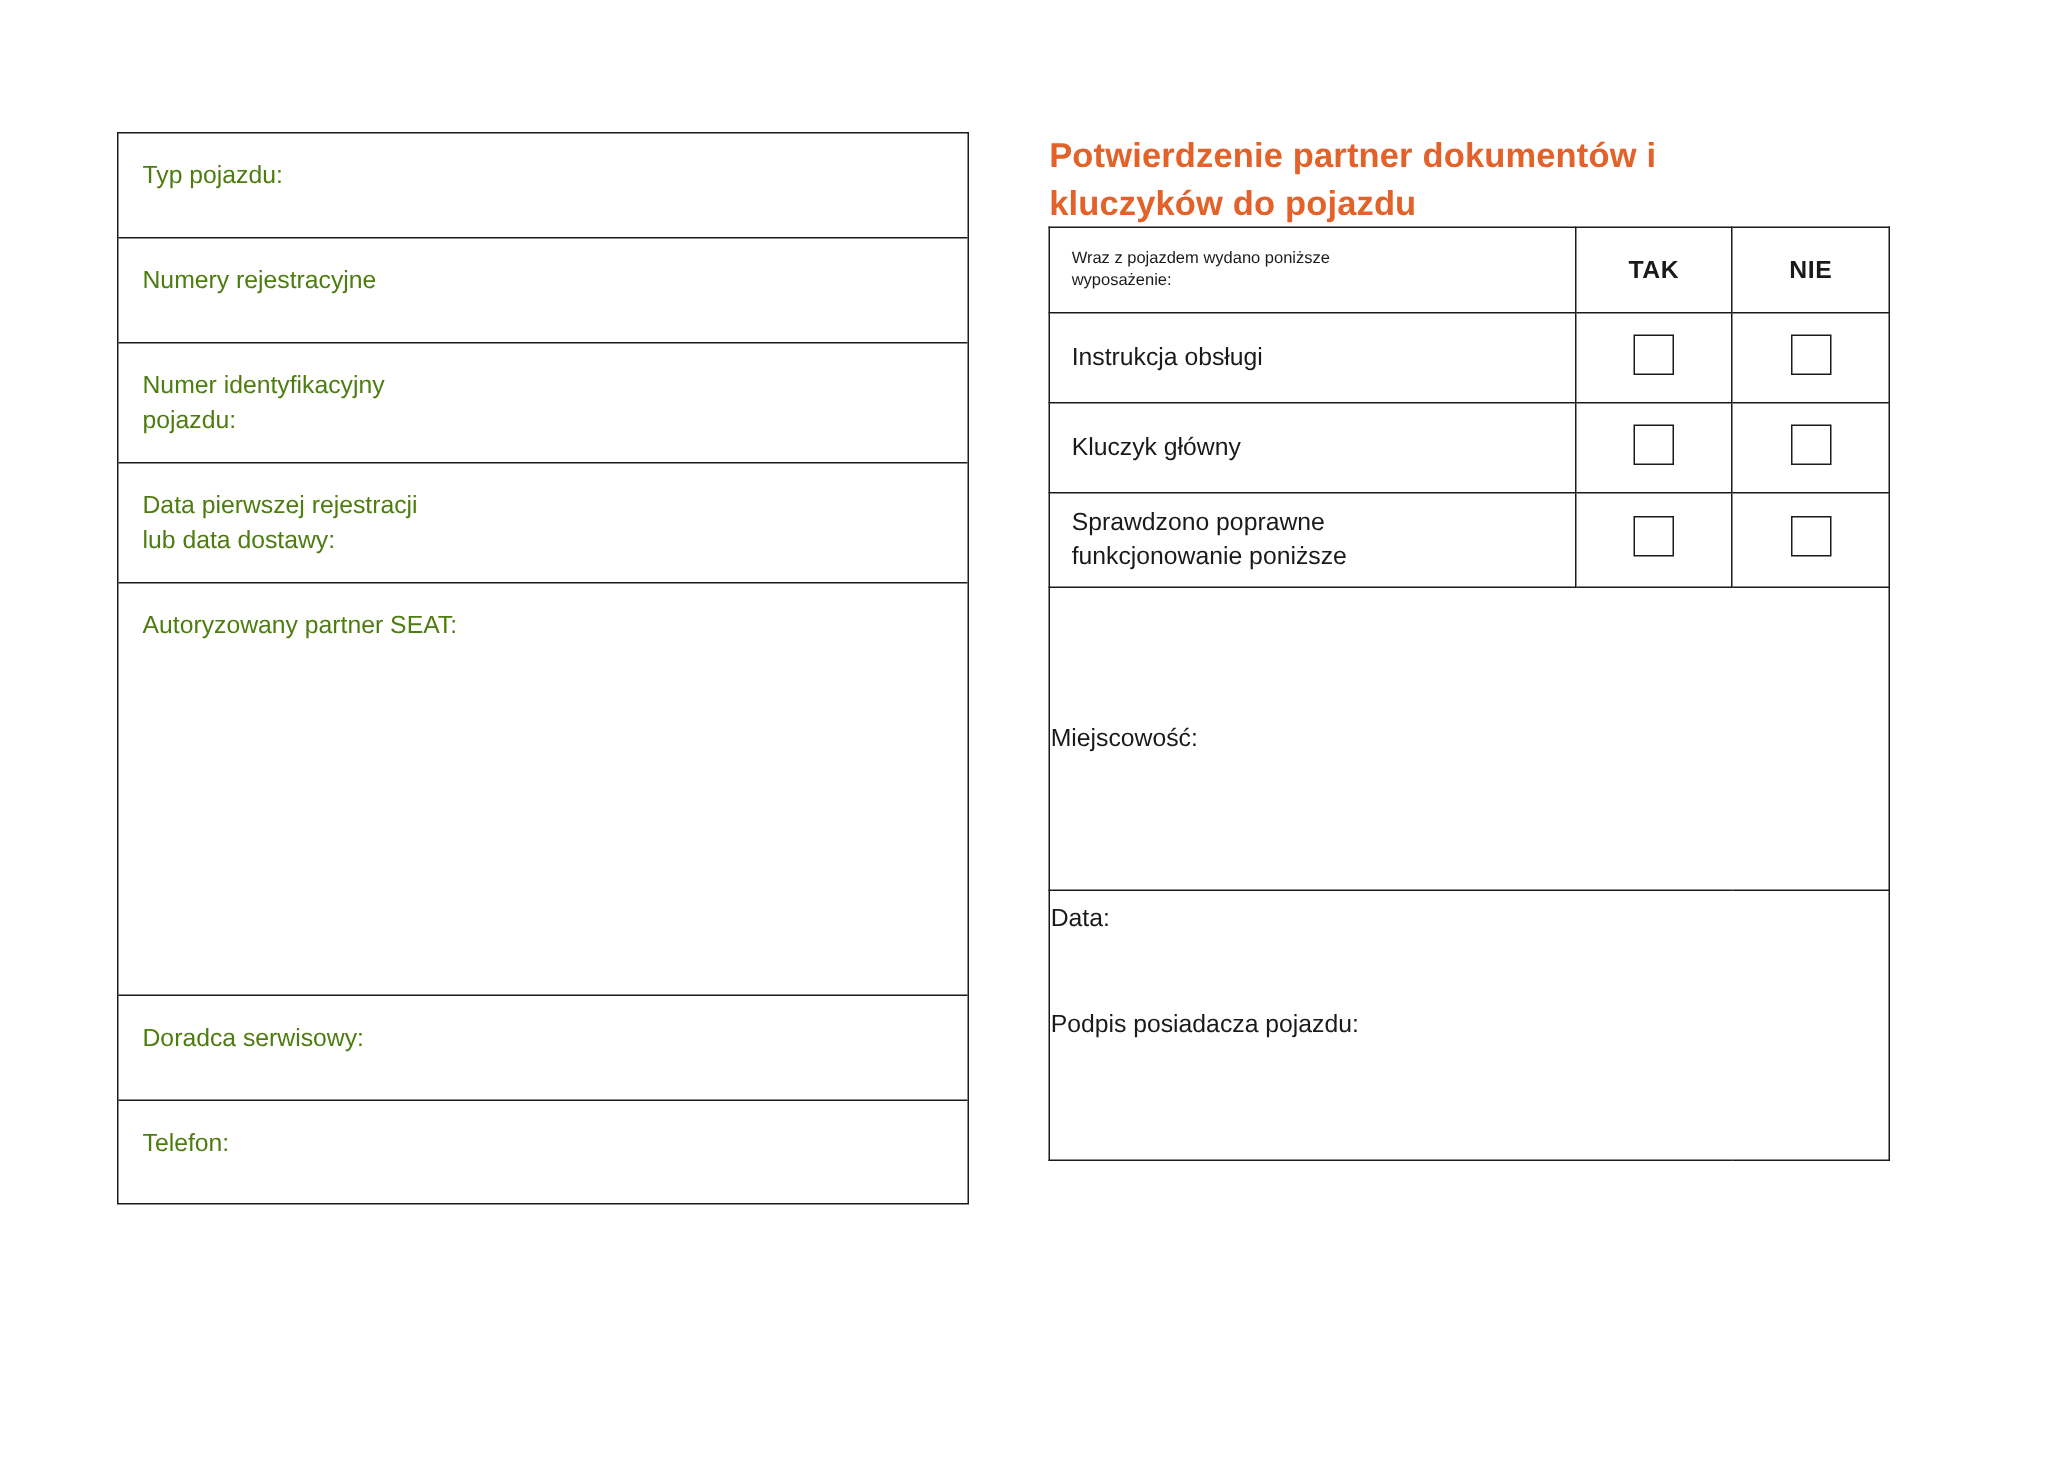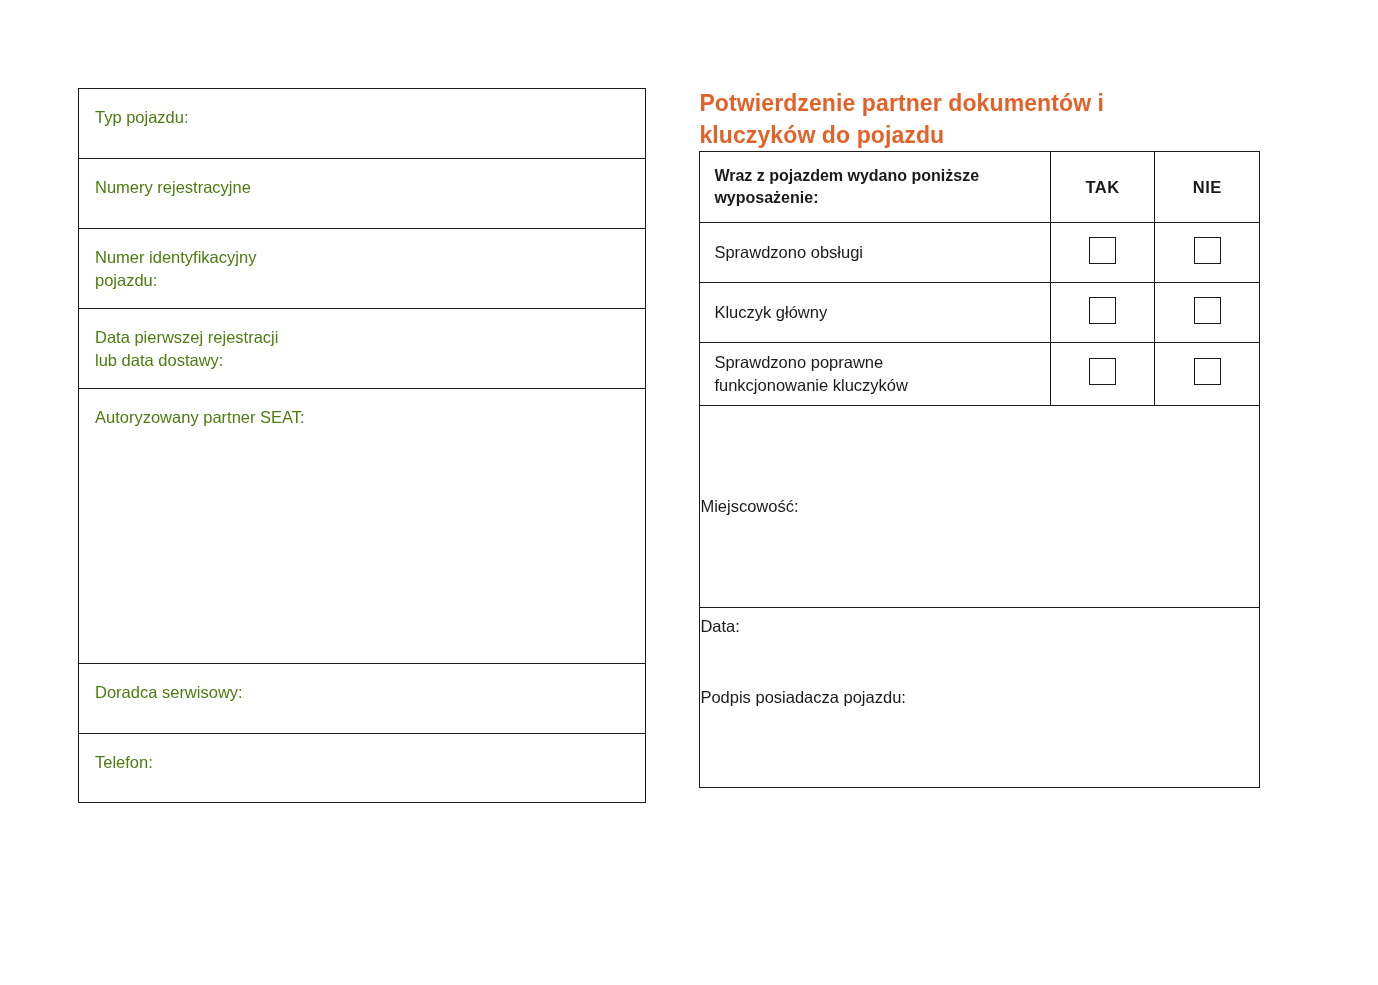--- a/index.html
+++ b/index.html
@@ -73,22 +73,22 @@
     box-sizing: border-box;
   }
   .tbl td {
     border: 1.6px solid #1a1a1a;
     box-sizing: border-box;
     vertical-align: middle;
     padding: 0;
   }
   .hdr-text {
     padding: 13px 14px 13px 14px;
-    font-size: 16px;
-    font-weight: bold;
+    font-size: 11px;
+    font-weight: normal;
     line-height: 1.36;
     white-space: pre-line;
   }
   .hdr-yn {
     text-align: center;
     font-size: 16.5px;
     font-weight: bold;
     letter-spacing: 0.4px;
   }
   .col-label { width: 357px; }
@@ -169,21 +169,21 @@
           <td class="col-label">
             <div class="hdr-text">Wraz z pojazdem wydano poniższe
 wyposażenie:</div>
           </td>
           <td class="col-yn hdr-yn">TAK</td>
           <td class="col-yn hdr-yn">NIE</td>
         </tr>
 
         <tr class="r-item">
           <td>
-            <div class="item-text">Sprawdzono obsługi</div>
+            <div class="item-text">Instrukcja obsługi</div>
           </td>
           <td class="cell-cb">
             <span class="checkbox"></span>
           </td>
           <td class="cell-cb">
             <span class="checkbox"></span>
           </td>
         </tr>
 
         <tr class="r-item">
@@ -195,21 +195,21 @@
           </td>
           <td class="cell-cb">
             <span class="checkbox"></span>
           </td>
         </tr>
 
 
         <tr class="r-item-2">
           <td>
             <div class="item-text">Sprawdzono poprawne
-funkcjonowanie kluczyków</div>
+funkcjonowanie poniższe</div>
           </td>
           <td class="cell-cb">
             <span class="checkbox"></span>
           </td>
           <td class="cell-cb">
             <span class="checkbox"></span>
           </td>
         </tr>
 
         <tr style="height:202px">

